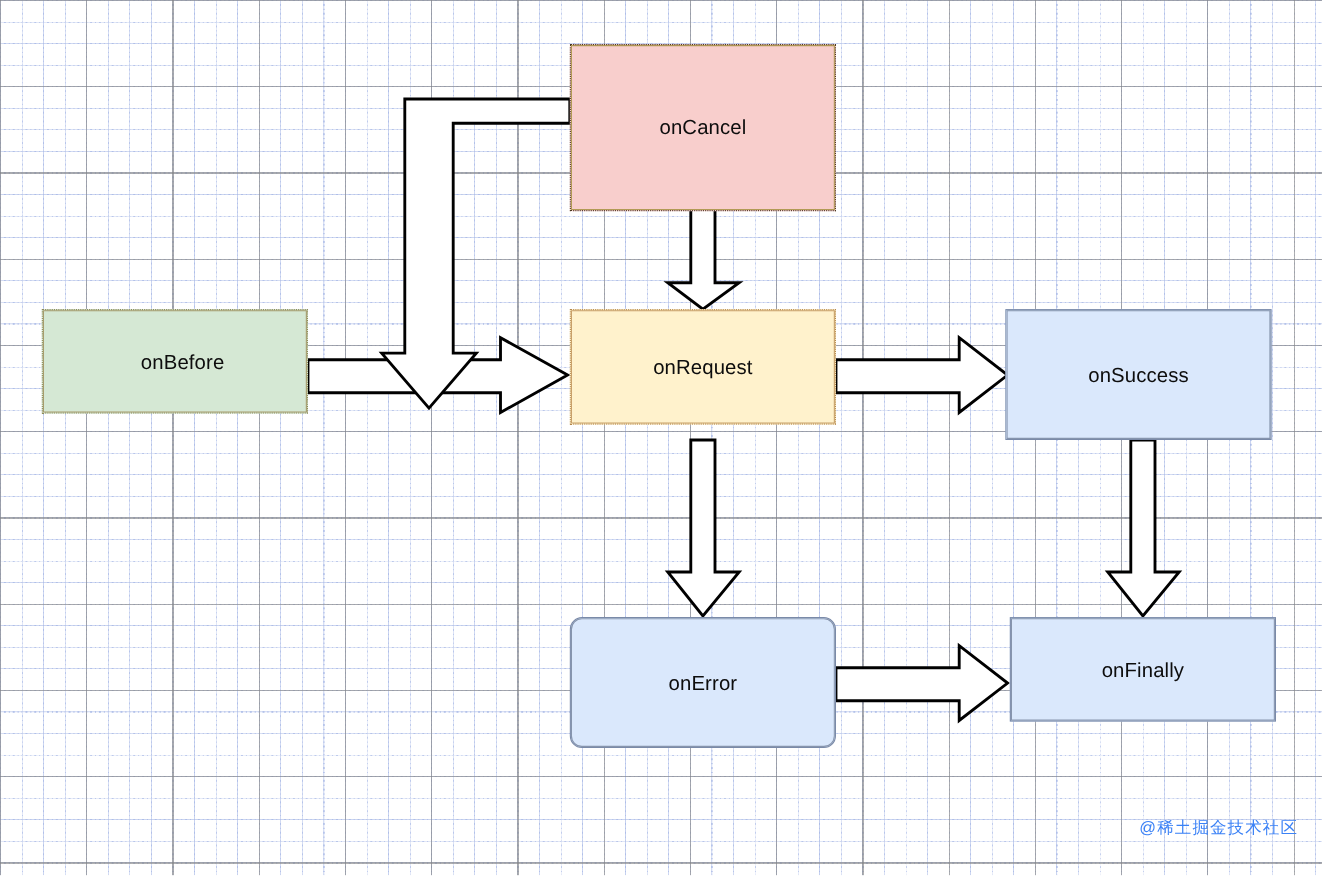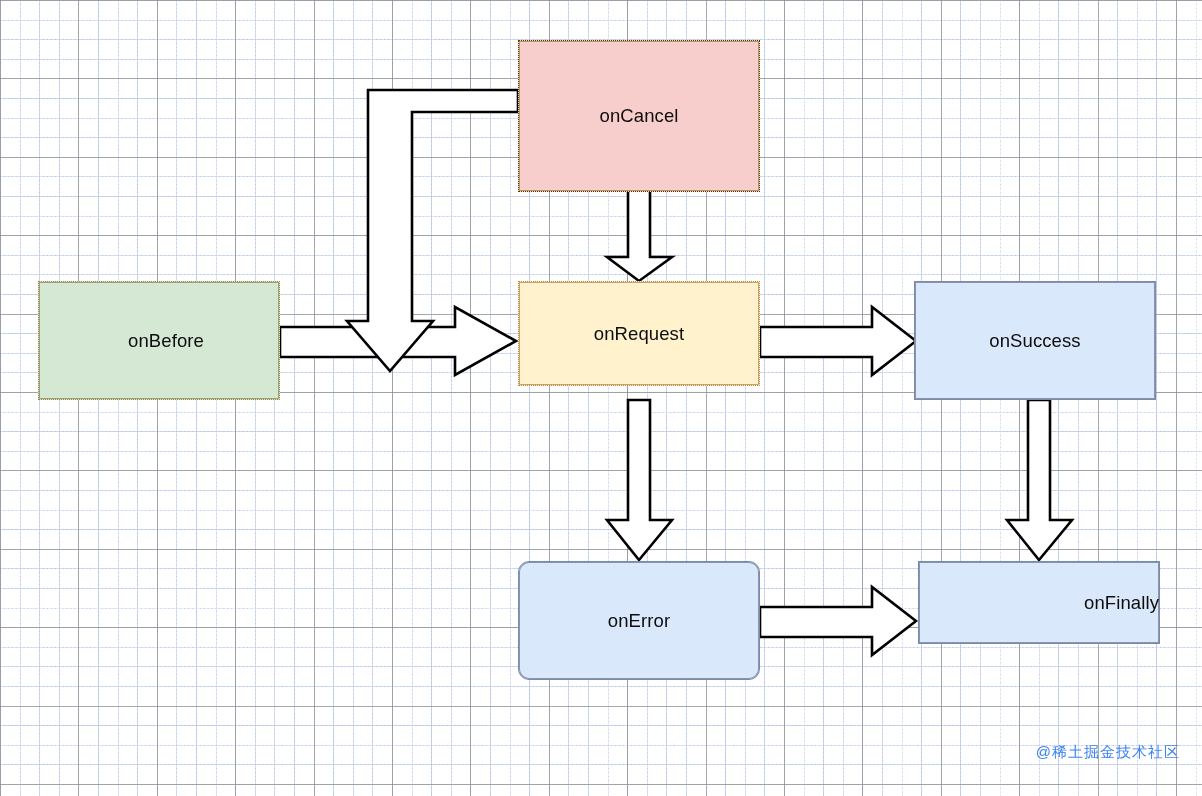--- a/index.html
+++ b/index.html
@@ -122,39 +122,39 @@
 
     <path class="block-arrow" d="M 760,327 L 872,327 L 872,307 L 916,341 L 872,375 L 872,357 L 760,357 Z"></path>
 
     <path class="block-arrow" d="M 628,400 L 650,400 L 650,520 L 672,520 L 639,560 L 607,520 L 628,520 Z"></path>
 
     <path class="block-arrow" d="M 1028,400 L 1050,400 L 1050,520 L 1072,520 L 1039,560 L 1007,520 L 1028,520 Z"></path>
 
     <path class="block-arrow" d="M 760,607 L 872,607 L 872,587 L 916,621 L 872,655 L 872,637 L 760,637 Z"></path>
   </svg>
 
-  <div class="node green" style="left:38px; top:281px; width:242px; height:119px;padding-left:14px;">
+  <div class="node green" style="left:38px; top:281px; width:242px; height:95px;padding-left:14px;">
     <span>onBefore</span>
   </div>
 
   <div class="node pink" style="left:518px; top:40px; width:242px; height:152px;">
     <span>onCancel</span>
   </div>
 
   <div class="node yellow" style="left:518px; top:281px; width:242px; height:105px;">
     <span>onRequest</span>
   </div>
 
   <div class="node blue" style="left:914px; top:281px; width:242px; height:119px;">
     <span>onSuccess</span>
   </div>
 
   <div class="node blue" style="left:518px; top:561px; width:242px; height:119px;border-radius:11px;">
     <span>onError</span>
   </div>
 
-  <div class="node blue" style="left:918px; top:561px; width:242px; height:83px;justify-content:flex-end;">
+  <div class="node blue" style="left:918px; top:561px; width:242px; height:95px;">
     <span>onFinally</span>
   </div>
 
   <div class="watermark">@稀土掘金技术社区</div>
 
 </div>
 
 </body></html>

